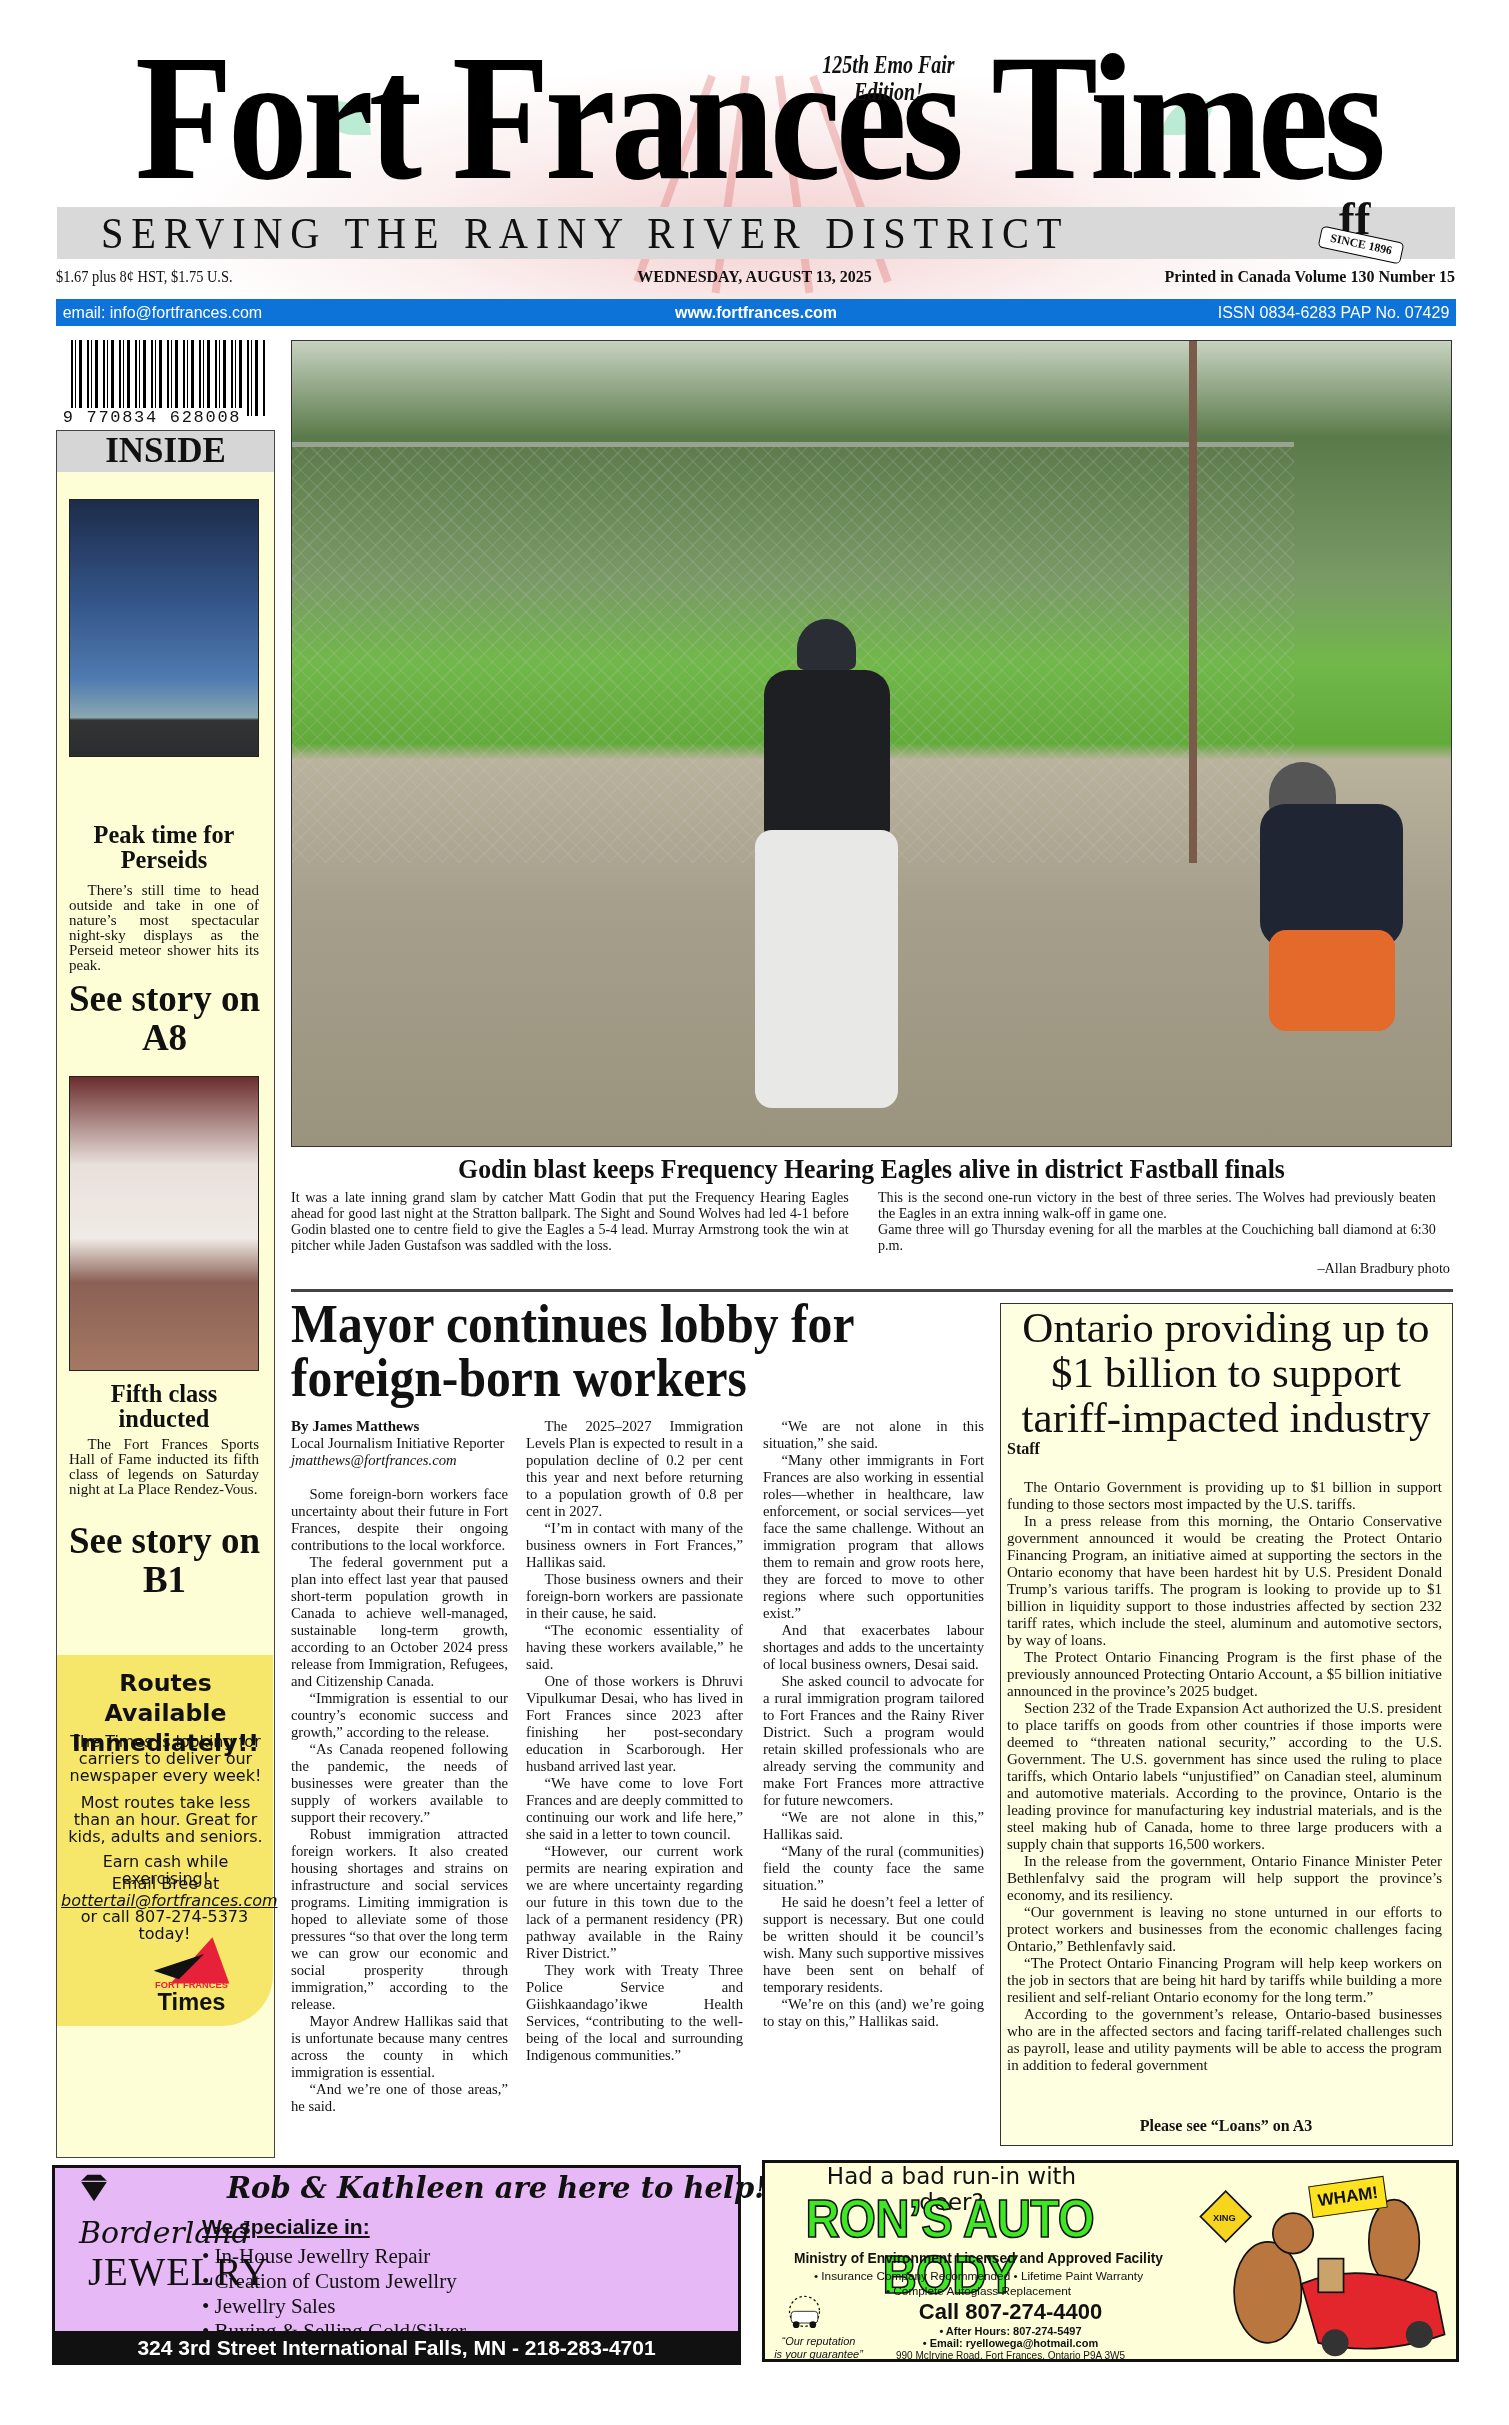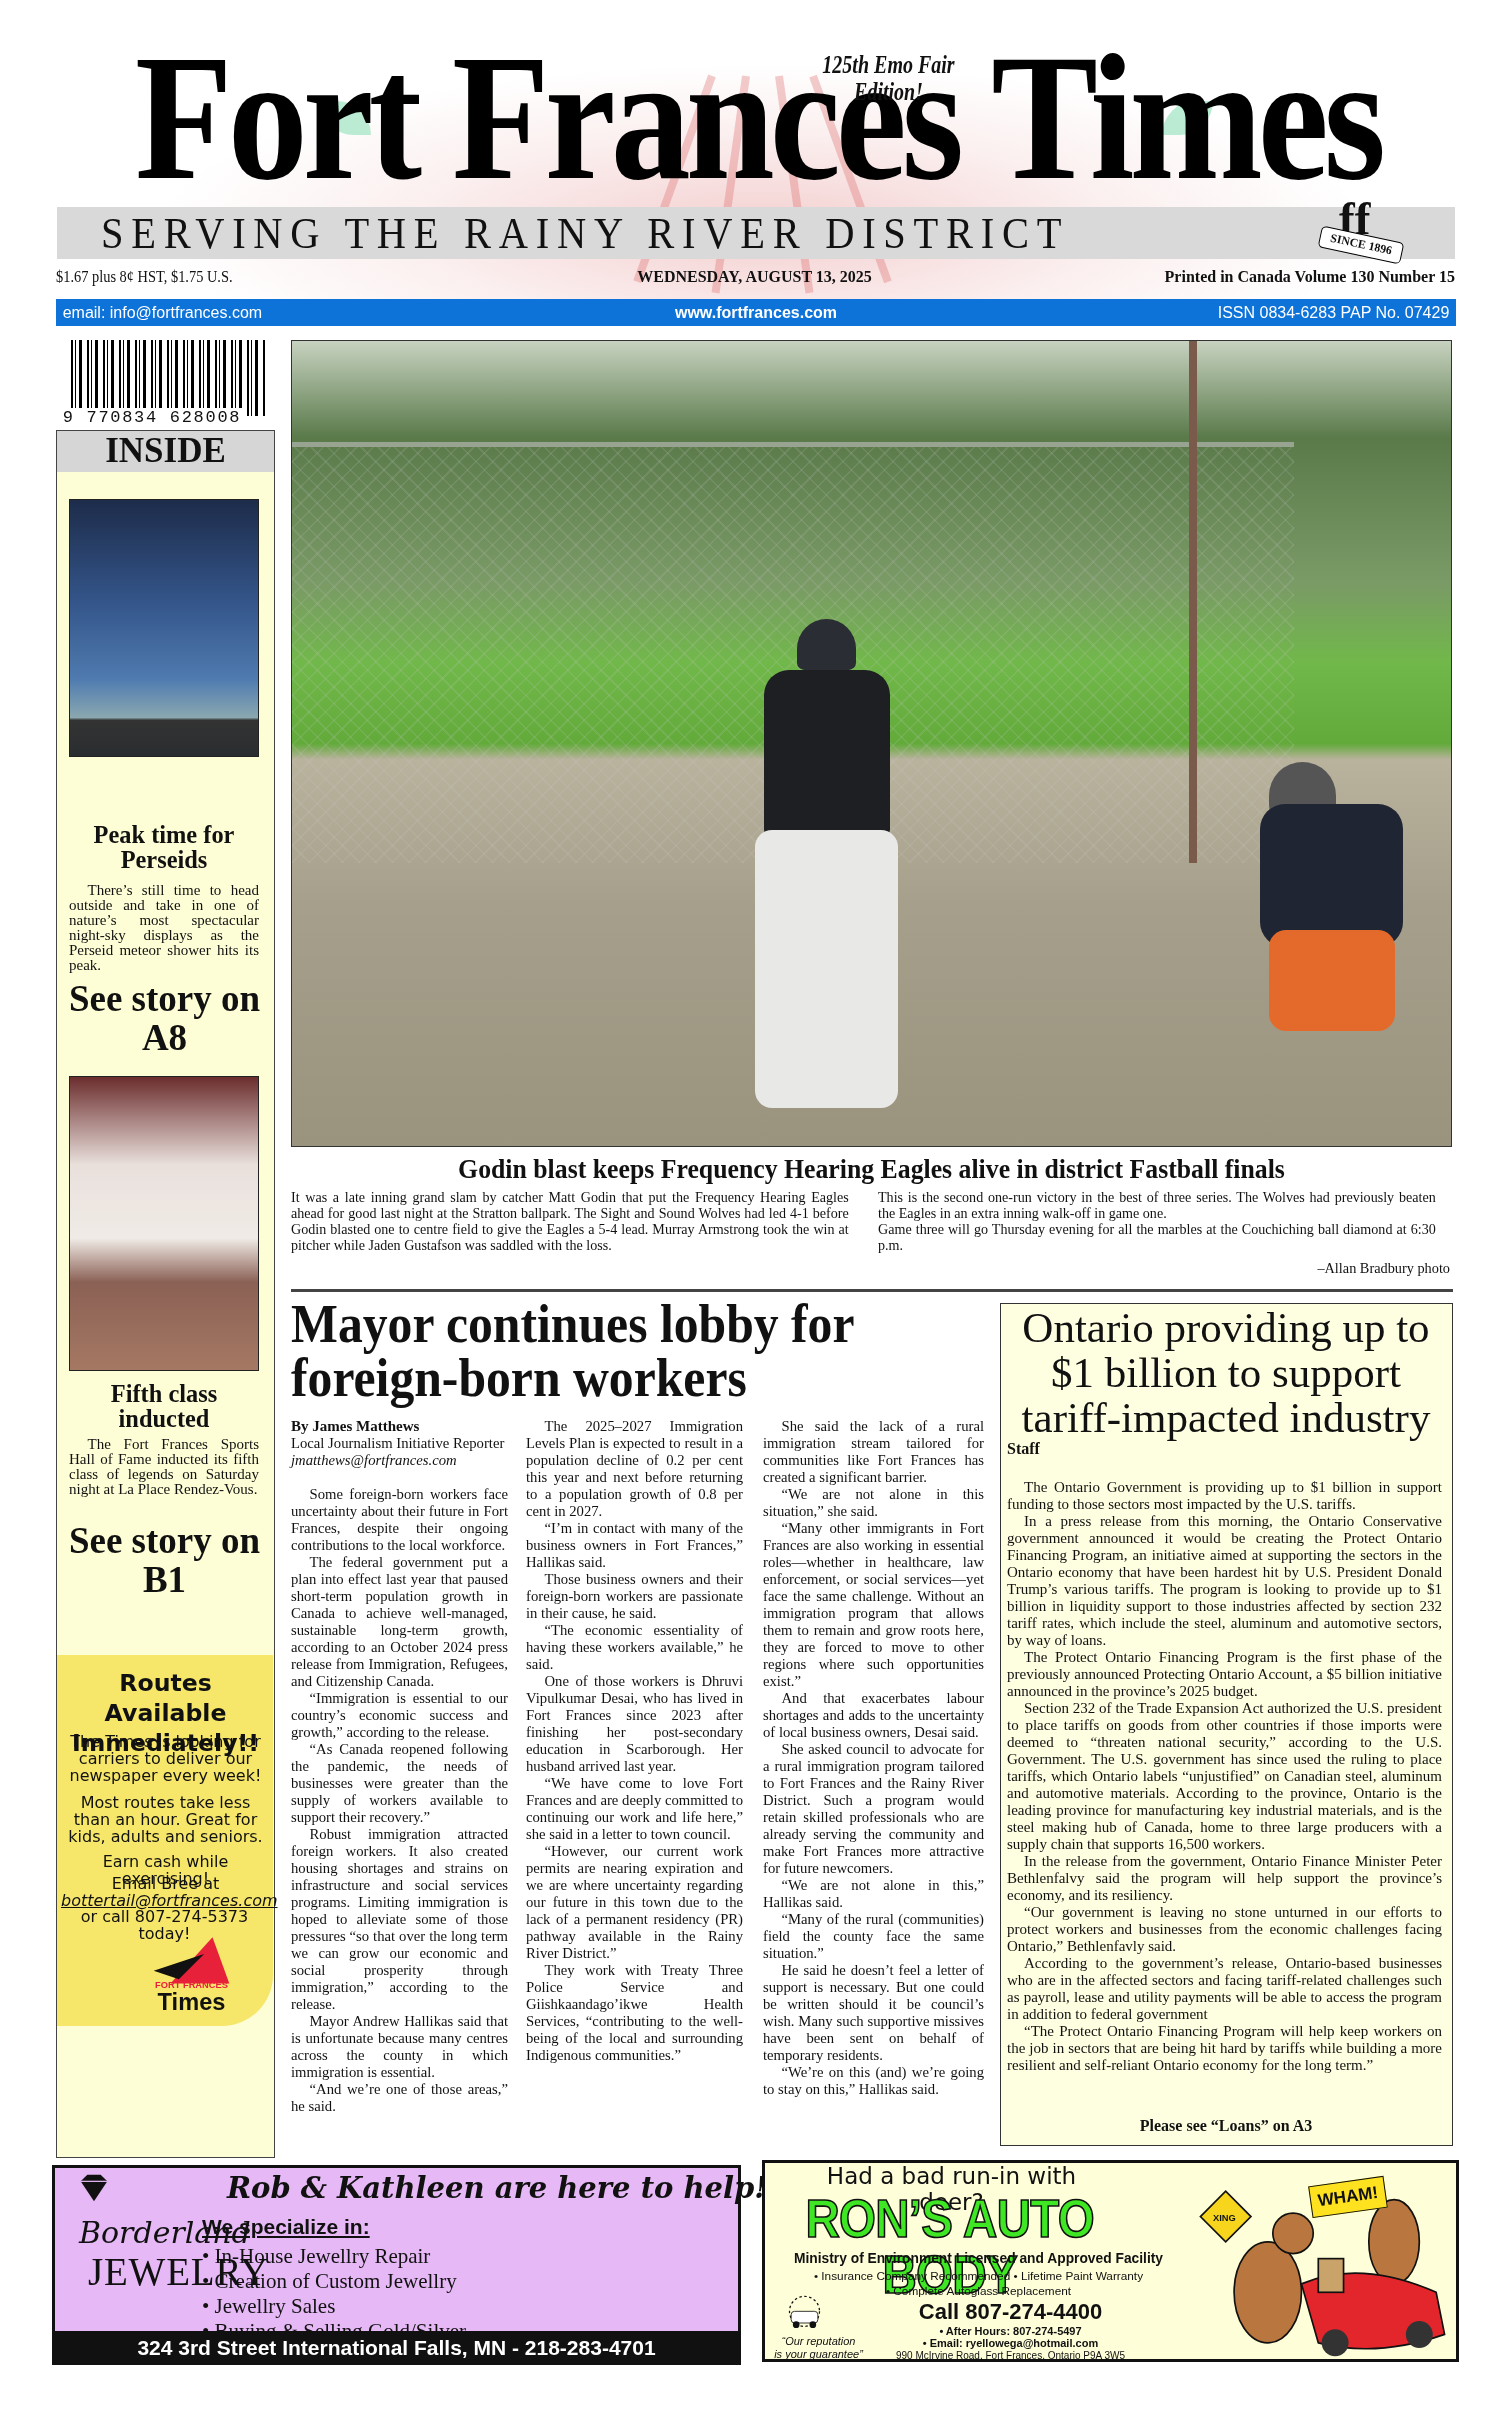--- a/index.html
+++ b/index.html
@@ -217,43 +217,42 @@
   <p>“I’m in contact with many of the business owners in Fort Frances,” Hallikas said.</p>
   <p>Those business owners and their foreign-born workers are passionate in their cause, he said.</p>
   <p>“The economic essentiality of having these workers available,” he said.</p>
   <p>One of those workers is Dhruvi Vipulkumar Desai, who has lived in Fort Frances since 2023 after finishing her post-secondary education in Scarborough. Her husband arrived last year.</p>
   <p>“We have come to love Fort Frances and are deeply committed to continuing our work and life here,” she said in a letter to town council.</p>
   <p>“However, our current work permits are nearing expiration and we are where uncertainty regarding our future in this town due to the lack of a permanent residency (PR) pathway available in the Rainy River District.”</p>
   <p>They work with Treaty Three Police Service and Giishkaandago’ikwe Health Services, “contributing to the well-being of the local and surrounding Indigenous communities.”</p>
 </div>
 
 <div class="abs col" style="left:763px;top:1418px;width:221px;">
-  <p>She said the lack of a rural immigration stream tailored for communities like Fort Frances has created a significant barrier.</p>
   <p>“We are not alone in this situation,” she said.</p>
   <p>“Many other immigrants in Fort Frances are also working in essential roles—whether in healthcare, law enforcement, or social services—yet face the same challenge. Without an immigration program that allows them to remain and grow roots here, they are forced to move to other regions where such opportunities exist.”</p>
   <p>And that exacerbates labour shortages and adds to the uncertainty of local business owners, Desai said.</p>
   <p>She asked council to advocate for a rural immigration program tailored to Fort Frances and the Rainy River District. Such a program would retain skilled professionals who are already serving the community and make Fort Frances more attractive for future newcomers.</p>
   <p>“We are not alone in this,” Hallikas said.</p>
   <p>“Many of the rural (communities) field the county face the same situation.”</p>
   <p>He said he doesn’t feel a letter of support is necessary. But one could be written should it be council’s wish. Many such supportive missives have been sent on behalf of temporary residents.</p>
   <p>“We’re on this (and) we’re going to stay on this,” Hallikas said.</p>
 </div>
 
 <div class="abs ont-box"></div>
 <div class="abs ont-head">Ontario providing up to $1 billion to support tariff-impacted industry</div>
 <div class="abs ont-staff">Staff</div>
 <div class="abs ont-body">
   <p>The Ontario Government is providing up to $1 billion in support funding to those sectors most impacted by the U.S. tariffs.</p>
   <p>In a press release from this morning, the Ontario Conservative government announced it would be creating the Protect Ontario Financing Program, an initiative aimed at supporting the sectors in the Ontario economy that have been hardest hit by U.S. President Donald Trump’s various tariffs. The program is looking to provide up to $1 billion in liquidity support to those industries affected by section 232 tariff rates, which include the steel, aluminum and automotive sectors, by way of loans.</p>
   <p>The Protect Ontario Financing Program is the first phase of the previously announced Protecting Ontario Account, a $5 billion initiative announced in the province’s 2025 budget.</p>
   <p>Section 232 of the Trade Expansion Act authorized the U.S. president to place tariffs on goods from other countries if those imports were deemed to “threaten national security,” according to the U.S. Government. The U.S. government has since used the ruling to place tariffs, which Ontario labels “unjustified” on Canadian steel, aluminum and automotive materials. According to the province, Ontario is the leading province for manufacturing key industrial materials, and is the steel making hub of Canada, home to three large producers with a supply chain that supports 16,500 workers.</p>
   <p>In the release from the government, Ontario Finance Minister Peter Bethlenfalvy said the program will help support the province’s economy, and its resiliency.</p>
   <p>“Our government is leaving no stone unturned in our efforts to protect workers and businesses from the economic challenges facing Ontario,” Bethlenfavly said.</p>
+  <p>“The Protect Ontario Financing Program will help keep workers on the job in sectors that are being hit hard by tariffs while building a more resilient and self-reliant Ontario economy for the long term.”</p>
   <p>According to the government’s release, Ontario-based businesses who are in the affected sectors and facing tariff-related challenges such as payroll, lease and utility payments will be able to access the program in addition to federal government</p>
-  <p>“The Protect Ontario Financing Program will help keep workers on the job in sectors that are being hit hard by tariffs while building a more resilient and self-reliant Ontario economy for the long term.”</p>
 </div>
 <div class="abs ont-see">Please see “Loans” on A3</div>
 
 <div class="abs jewel-ad"></div>
 <div class="abs diamond">
   <svg width="34" height="30" viewBox="0 0 40 36">
       <path d="M4 10 L12 2 L28 2 L36 10 L20 34 Z" fill="#111"></path>
       <path d="M4 10 L36 10" stroke="#e6b9f6" stroke-width="1.5"></path>
     </svg>
 </div>

